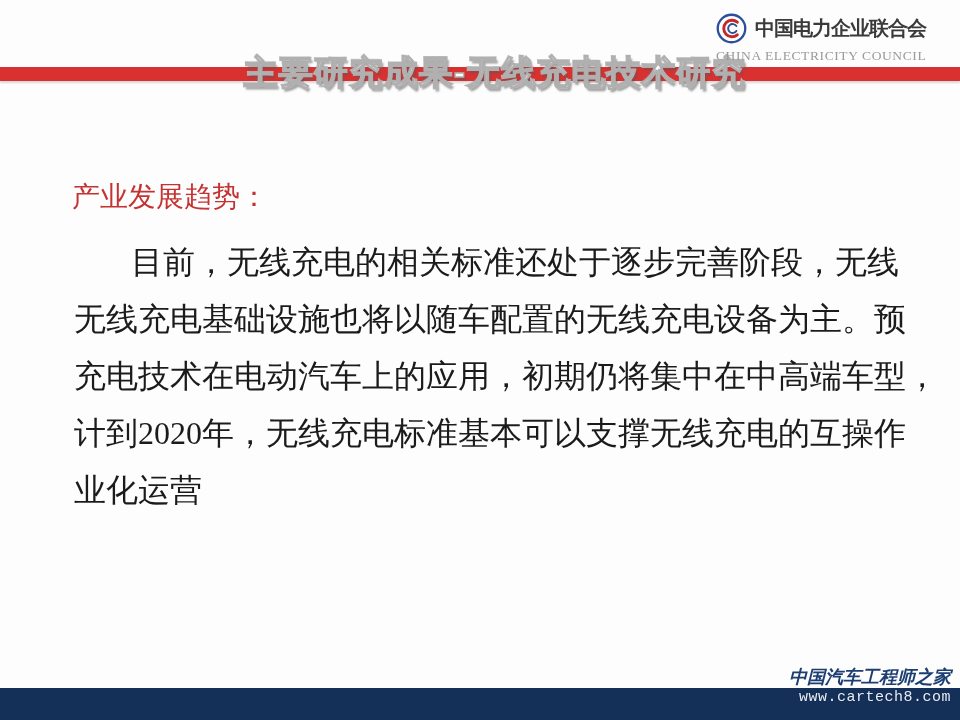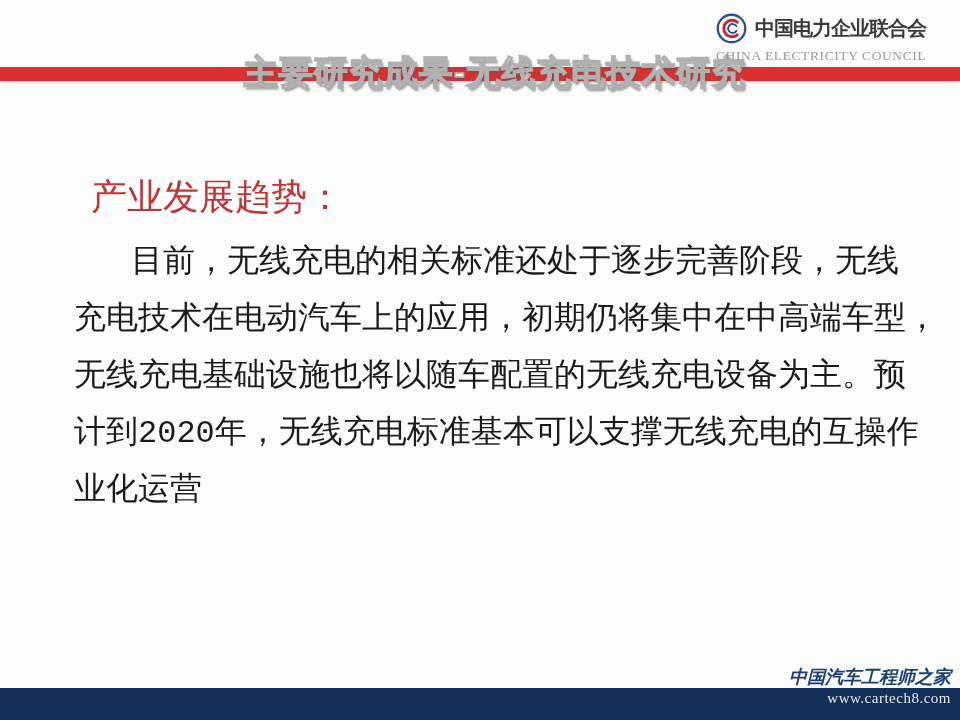--- a/index.html
+++ b/index.html
@@ -45,45 +45,44 @@
     font-size:20px;letter-spacing:-1px;color:var(--logo-ink);white-space:nowrap;
   }
   .logo-en{
     margin-top:4px;font-family:"Liberation Serif",serif;
     font-size:13.5px;letter-spacing:0.6px;color:var(--logo-gray);
     white-space:nowrap;text-align:left;
   }
   
   .section-heading{
     position:absolute;left:72px;top:180px;
-    font-size:36px;line-height:34px;color:var(--heading-red);
+    font-size:28px;line-height:34px;color:var(--heading-red);
     white-space:nowrap;
-    margin-left:19px;
   }
   .body-text{
     position:absolute;left:74px;top:234px;width:862px;
     font-size:32px;line-height:57px;color:var(--body-ink);
   }
-  .body-text .line{white-space:nowrap;font-family:Liberation Mono, monospace;}
+  .body-text .line{white-space:nowrap;}
   .body-text .line.first{text-indent:57px;}
   
   .footer-band{
     position:absolute;left:0;bottom:0;width:960px;height:32px;
     background:var(--footer-navy);z-index:1;
   }
   .watermark{
     position:absolute;right:9px;top:666px;z-index:2;text-align:right;
   }
   .wm-name{
     font-family:"Liberation Serif",serif;font-style:italic;font-weight:bold;
     font-size:18px;line-height:22px;color:var(--watermark-navy);
     white-space:nowrap;
   }
   .wm-url{
-    font-family:Liberation Serif, serif;
+    font-family:Liberation Mono, monospace;
     font-size:15px;line-height:20px;color:#e9eef6;
     letter-spacing:0.5px;white-space:nowrap;
     text-shadow:0 0 1px rgba(10,25,50,0.8);
   }
 </style>
 </head>
 <body>
 
 <div class="slide">
 
@@ -101,22 +100,22 @@
       </span>
       <span class="logo-zh">中国电力企业联合会</span>
     </div>
     <div class="logo-en">CHINA ELECTRICITY COUNCIL</div>
   </div>
 
   <div class="section-heading">产业发展趋势：</div>
 
   <div class="body-text">
     <div class="line first">目前，无线充电的相关标准还处于逐步完善阶段，无线</div>
+    <div class="line">无线充电基础设施也将以随车配置的无线充电设备为主。预</div>
     <div class="line">充电技术在电动汽车上的应用，初期仍将集中在中高端车型，</div>
-    <div class="line">无线充电基础设施也将以随车配置的无线充电设备为主。预</div>
     <div class="line">计到2020年，无线充电标准基本可以支撑无线充电的互操作</div>
     <div class="line">业化运营</div>
   </div>
 
   <div class="footer-band"></div>
   <div class="watermark">
     <div class="wm-name">中国汽车工程师之家</div>
     <div class="wm-url">www.cartech8.com</div>
   </div>
 

